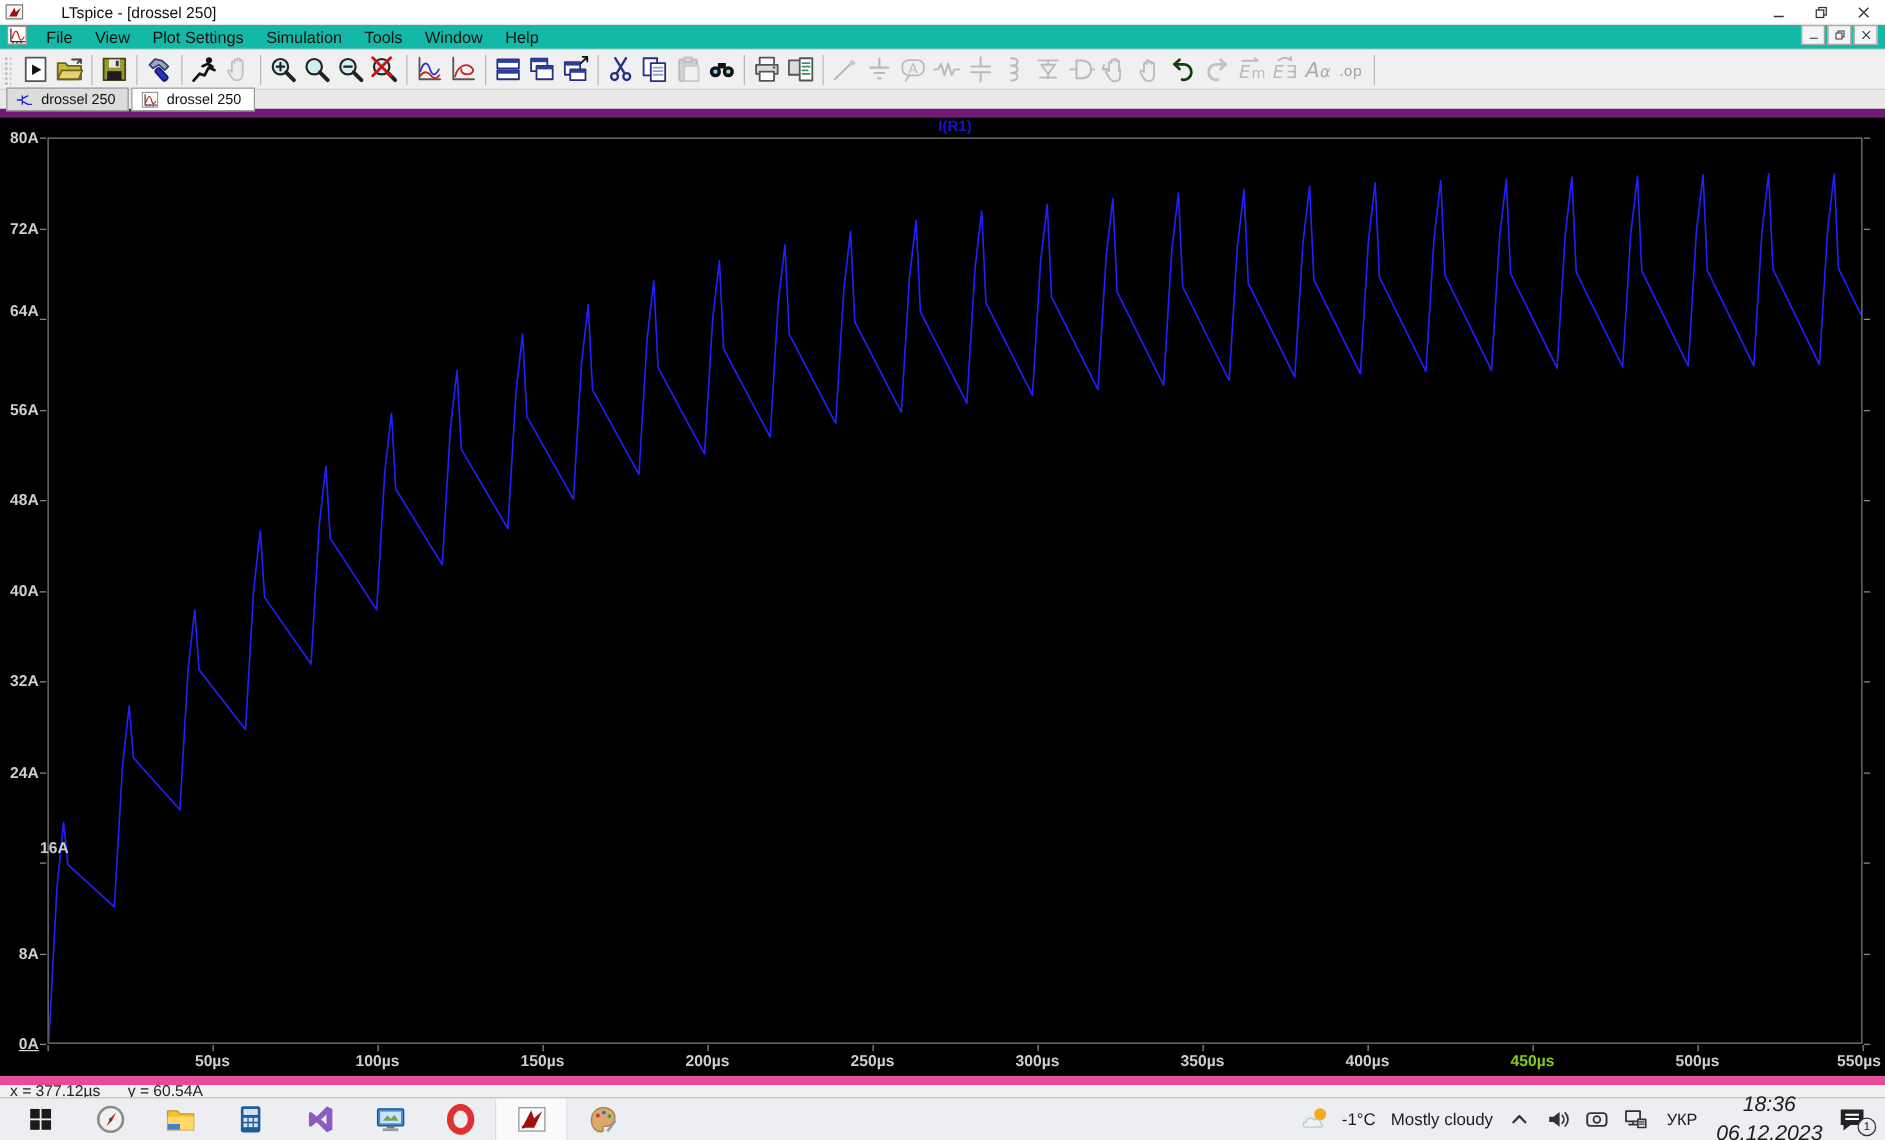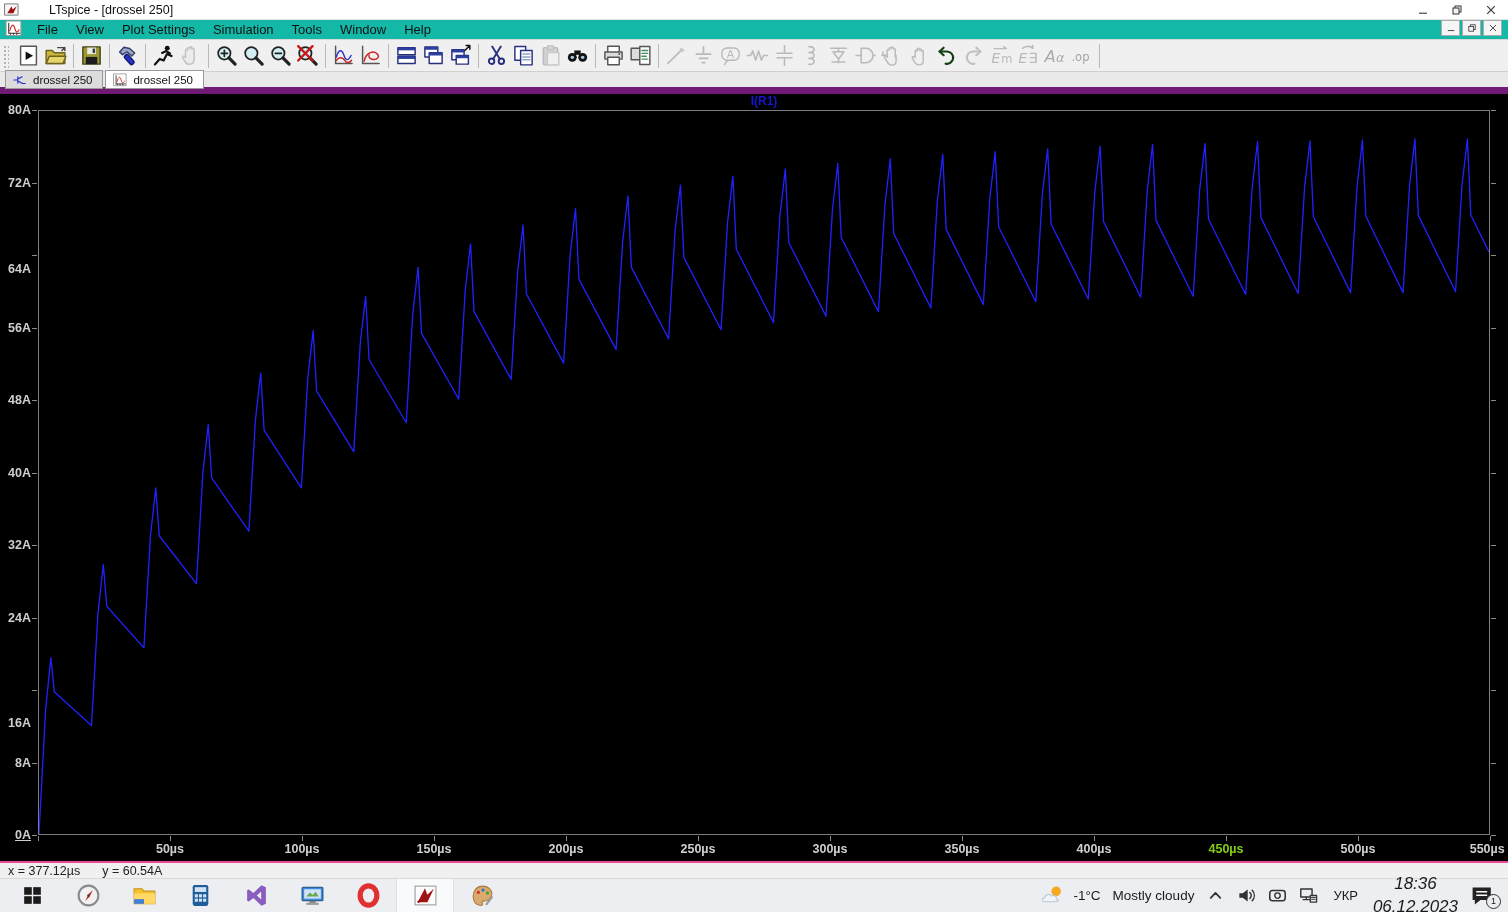--- a/index.html
+++ b/index.html
@@ -56,21 +56,21 @@
     border:1px solid #7e7e7e;box-sizing:border-box;}
   .plot-region svg{width:100%;height:100%;}
   .ytick{position:absolute;width:5px;height:1px;background:#8b8b8b;}
   .xtick{position:absolute;width:1px;height:5px;background:#8b8b8b;}
   .ylabel{position:absolute;left:0;width:31px;text-align:right;font-size:12.5px;font-weight:bold;
     line-height:14px;cursor:default;}
   .xlabel{position:absolute;font-size:12.5px;font-weight:bold;line-height:14px;white-space:nowrap;cursor:default;}
 
   
   .statusbar{position:absolute;left:0;top:861px;width:100%;height:17px;background:#f0f0f0;
-    display:flex;align-items:center;box-sizing:border-box;border-top:2px solid #ec4899;
+    display:flex;align-items:center;box-sizing:border-box;border-top:7px solid #ec4899;
     font-size:12.5px;color:#222;padding-left:8px;gap:22px;}
 
   
   .taskbar{position:absolute;left:0;top:878px;width:100%;height:34px;background:#eceef1;
     display:flex;align-items:stretch;box-sizing:border-box;border-top:1px solid #d8dade;}
   .task-left{display:flex;align-items:stretch;padding-left:4px;}
   .task-app{width:56px;display:flex;align-items:center;justify-content:center;cursor:default;}
   .task-app.active{background:#f9fafb;border-left:1px solid #dfe1e4;border-right:1px solid #dfe1e4;}
   .task-app .ta-ic{width:25px;height:25px;}
   .task-app .ta-ic svg{width:100%;height:100%;}
@@ -507,39 +507,39 @@
       <svg id="wave-svg" viewBox="0 0 550 80" preserveAspectRatio="none">
           <polyline points="0.00,80.00 2.48,66.35 4.50,60.50 5.80,64.25 19.90,68.00 22.38,55.54 24.40,50.20 25.70,54.80 39.80,59.40 42.27,47.01 44.30,41.70 45.60,47.00 59.70,52.30 62.17,39.98 64.20,34.70 65.50,40.60 79.60,46.50 82.07,34.25 84.10,29.00 85.40,35.35 99.50,41.70 101.97,29.52 104.00,24.30 105.30,31.00 119.40,37.70 121.87,25.66 123.90,20.50 125.20,27.50 139.30,34.50 141.77,22.46 143.80,17.30 145.10,24.60 159.20,31.90 161.67,19.86 163.70,14.70 165.00,22.20 179.10,29.70 181.57,17.73 183.60,12.60 184.90,20.25 199.00,27.90 201.47,15.93 203.50,10.80 204.80,18.60 218.90,26.40 221.37,14.50 223.40,9.40 224.70,17.30 238.80,25.20 241.27,13.30 243.30,8.20 244.60,16.20 258.70,24.20 261.18,12.30 263.20,7.20 264.50,15.30 278.60,23.40 281.07,11.50 283.10,6.40 284.40,14.55 298.50,22.70 300.98,10.87 303.00,5.80 304.30,14.00 318.40,22.20 320.88,10.37 322.90,5.30 324.20,13.55 338.30,21.80 340.77,9.90 342.80,4.80 344.10,13.10 358.20,21.40 360.68,9.57 362.70,4.50 364.00,12.80 378.10,21.10 380.57,9.27 382.60,4.20 383.90,12.50 398.00,20.80 400.48,8.97 402.50,3.90 403.80,12.25 417.90,20.60 420.38,8.77 422.40,3.70 423.70,12.10 437.80,20.50 440.27,8.67 442.30,3.60 443.60,11.95 457.70,20.30 460.18,8.47 462.20,3.40 463.50,11.80 477.60,20.20 480.07,8.37 482.10,3.30 483.40,11.70 497.50,20.10 499.97,8.27 502.00,3.20 503.30,11.65 517.40,20.10 519.88,8.20 521.90,3.10 523.20,11.55 537.30,20.00 539.77,8.17 541.80,3.10 543.10,11.50 550.00,15.61" fill="none" stroke="#2121ff" stroke-width="1.3" vector-effect="non-scaling-stroke" stroke-linejoin="round"></polyline>
         </svg>
     </div>
   <div class="ylabel" style="top: 9px; color: rgb(207, 207, 207);">80A</div>
       <div class="ytick" style="top: 16px; left: 32px;"></div>
       <div class="ytick" style="top: 16px; left: 1491px;"></div>
       <div class="ylabel" style="top: 81.5px; color: rgb(207, 207, 207);">72A</div>
       <div class="ytick" style="top: 88.5px; left: 32px;"></div>
       <div class="ytick" style="top: 88.5px; left: 1491px;"></div>
-      <div class="ylabel" style="top: 168px; color: rgb(207, 207, 207);">64A</div>
+      <div class="ylabel" style="top: 148px; color: rgb(207, 207, 207);">64A</div>
       <div class="ytick" style="top: 161px; left: 32px;"></div>
       <div class="ytick" style="top: 161px; left: 1491px;"></div>
       <div class="ylabel" style="top: 226.5px; color: rgb(207, 207, 207);">56A</div>
       <div class="ytick" style="top: 233.5px; left: 32px;"></div>
       <div class="ytick" style="top: 233.5px; left: 1491px;"></div>
       <div class="ylabel" style="top: 299px; color: rgb(207, 207, 207);">48A</div>
       <div class="ytick" style="top: 306px; left: 32px;"></div>
       <div class="ytick" style="top: 306px; left: 1491px;"></div>
       <div class="ylabel" style="top: 371.5px; color: rgb(207, 207, 207);">40A</div>
       <div class="ytick" style="top: 378.5px; left: 32px;"></div>
       <div class="ytick" style="top: 378.5px; left: 1491px;"></div>
       <div class="ylabel" style="top: 444px; color: rgb(207, 207, 207);">32A</div>
       <div class="ytick" style="top: 451px; left: 32px;"></div>
       <div class="ytick" style="top: 451px; left: 1491px;"></div>
       <div class="ylabel" style="top: 516.5px; color: rgb(207, 207, 207);">24A</div>
       <div class="ytick" style="top: 523.5px; left: 32px;"></div>
       <div class="ytick" style="top: 523.5px; left: 1491px;"></div>
-      <div class="ylabel" style="top: 622px; color: rgb(207, 207, 207);">16A</div>
+      <div class="ylabel" style="top: 577px; color: rgb(207, 207, 207); padding-left: 24px;">16A</div>
       <div class="ytick" style="top: 596px; left: 32px;"></div>
       <div class="ytick" style="top: 596px; left: 1491px;"></div>
       <div class="ylabel" style="top: 661.5px; color: rgb(207, 207, 207);">8A</div>
       <div class="ytick" style="top: 668.5px; left: 32px;"></div>
       <div class="ytick" style="top: 668.5px; left: 1491px;"></div>
       <div class="ylabel" style="top: 734px; color: rgb(207, 207, 207); text-decoration: underline;">0A</div>
       <div class="ytick" style="top: 741px; left: 32px;"></div>
       <div class="ytick" style="top: 741px; left: 1491px;"></div>
       <div class="xlabel" style="top: 748px; left: 38px; color: #bef264; transform: translateX(-12%); margin-top: 28px;">0µs</div>
       <div class="xtick" style="left: 38px; top: 742px;"></div>

